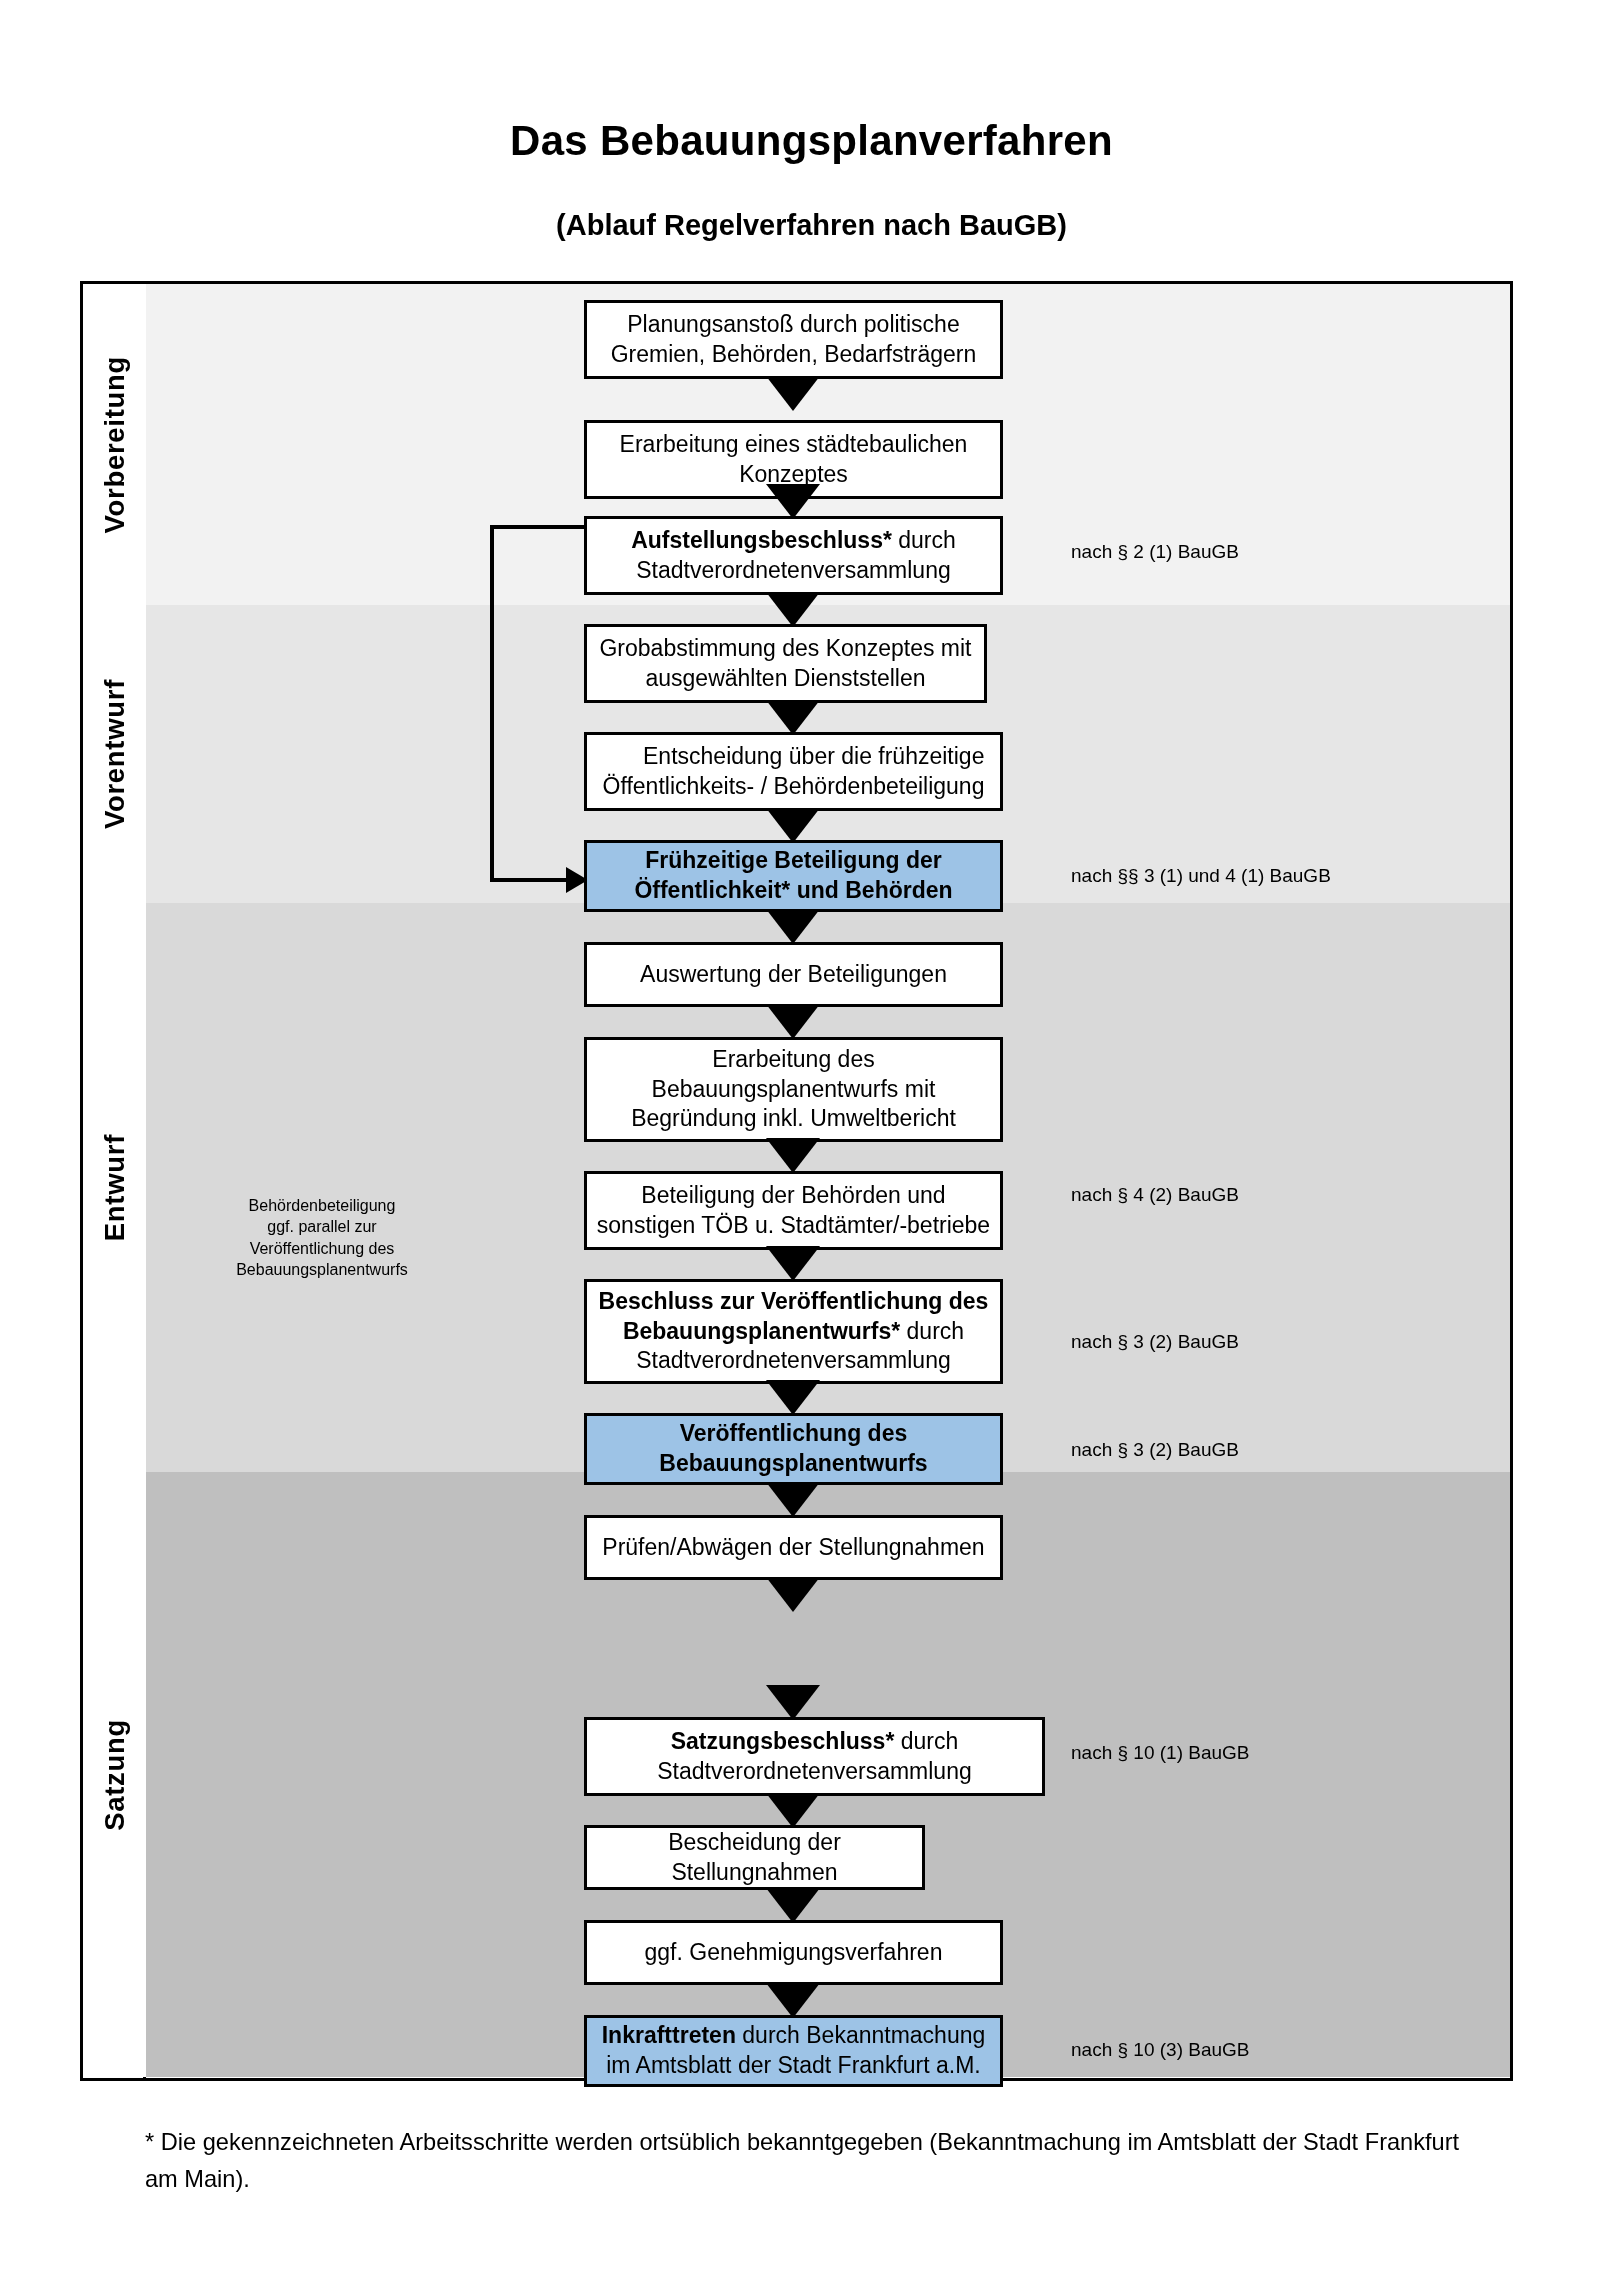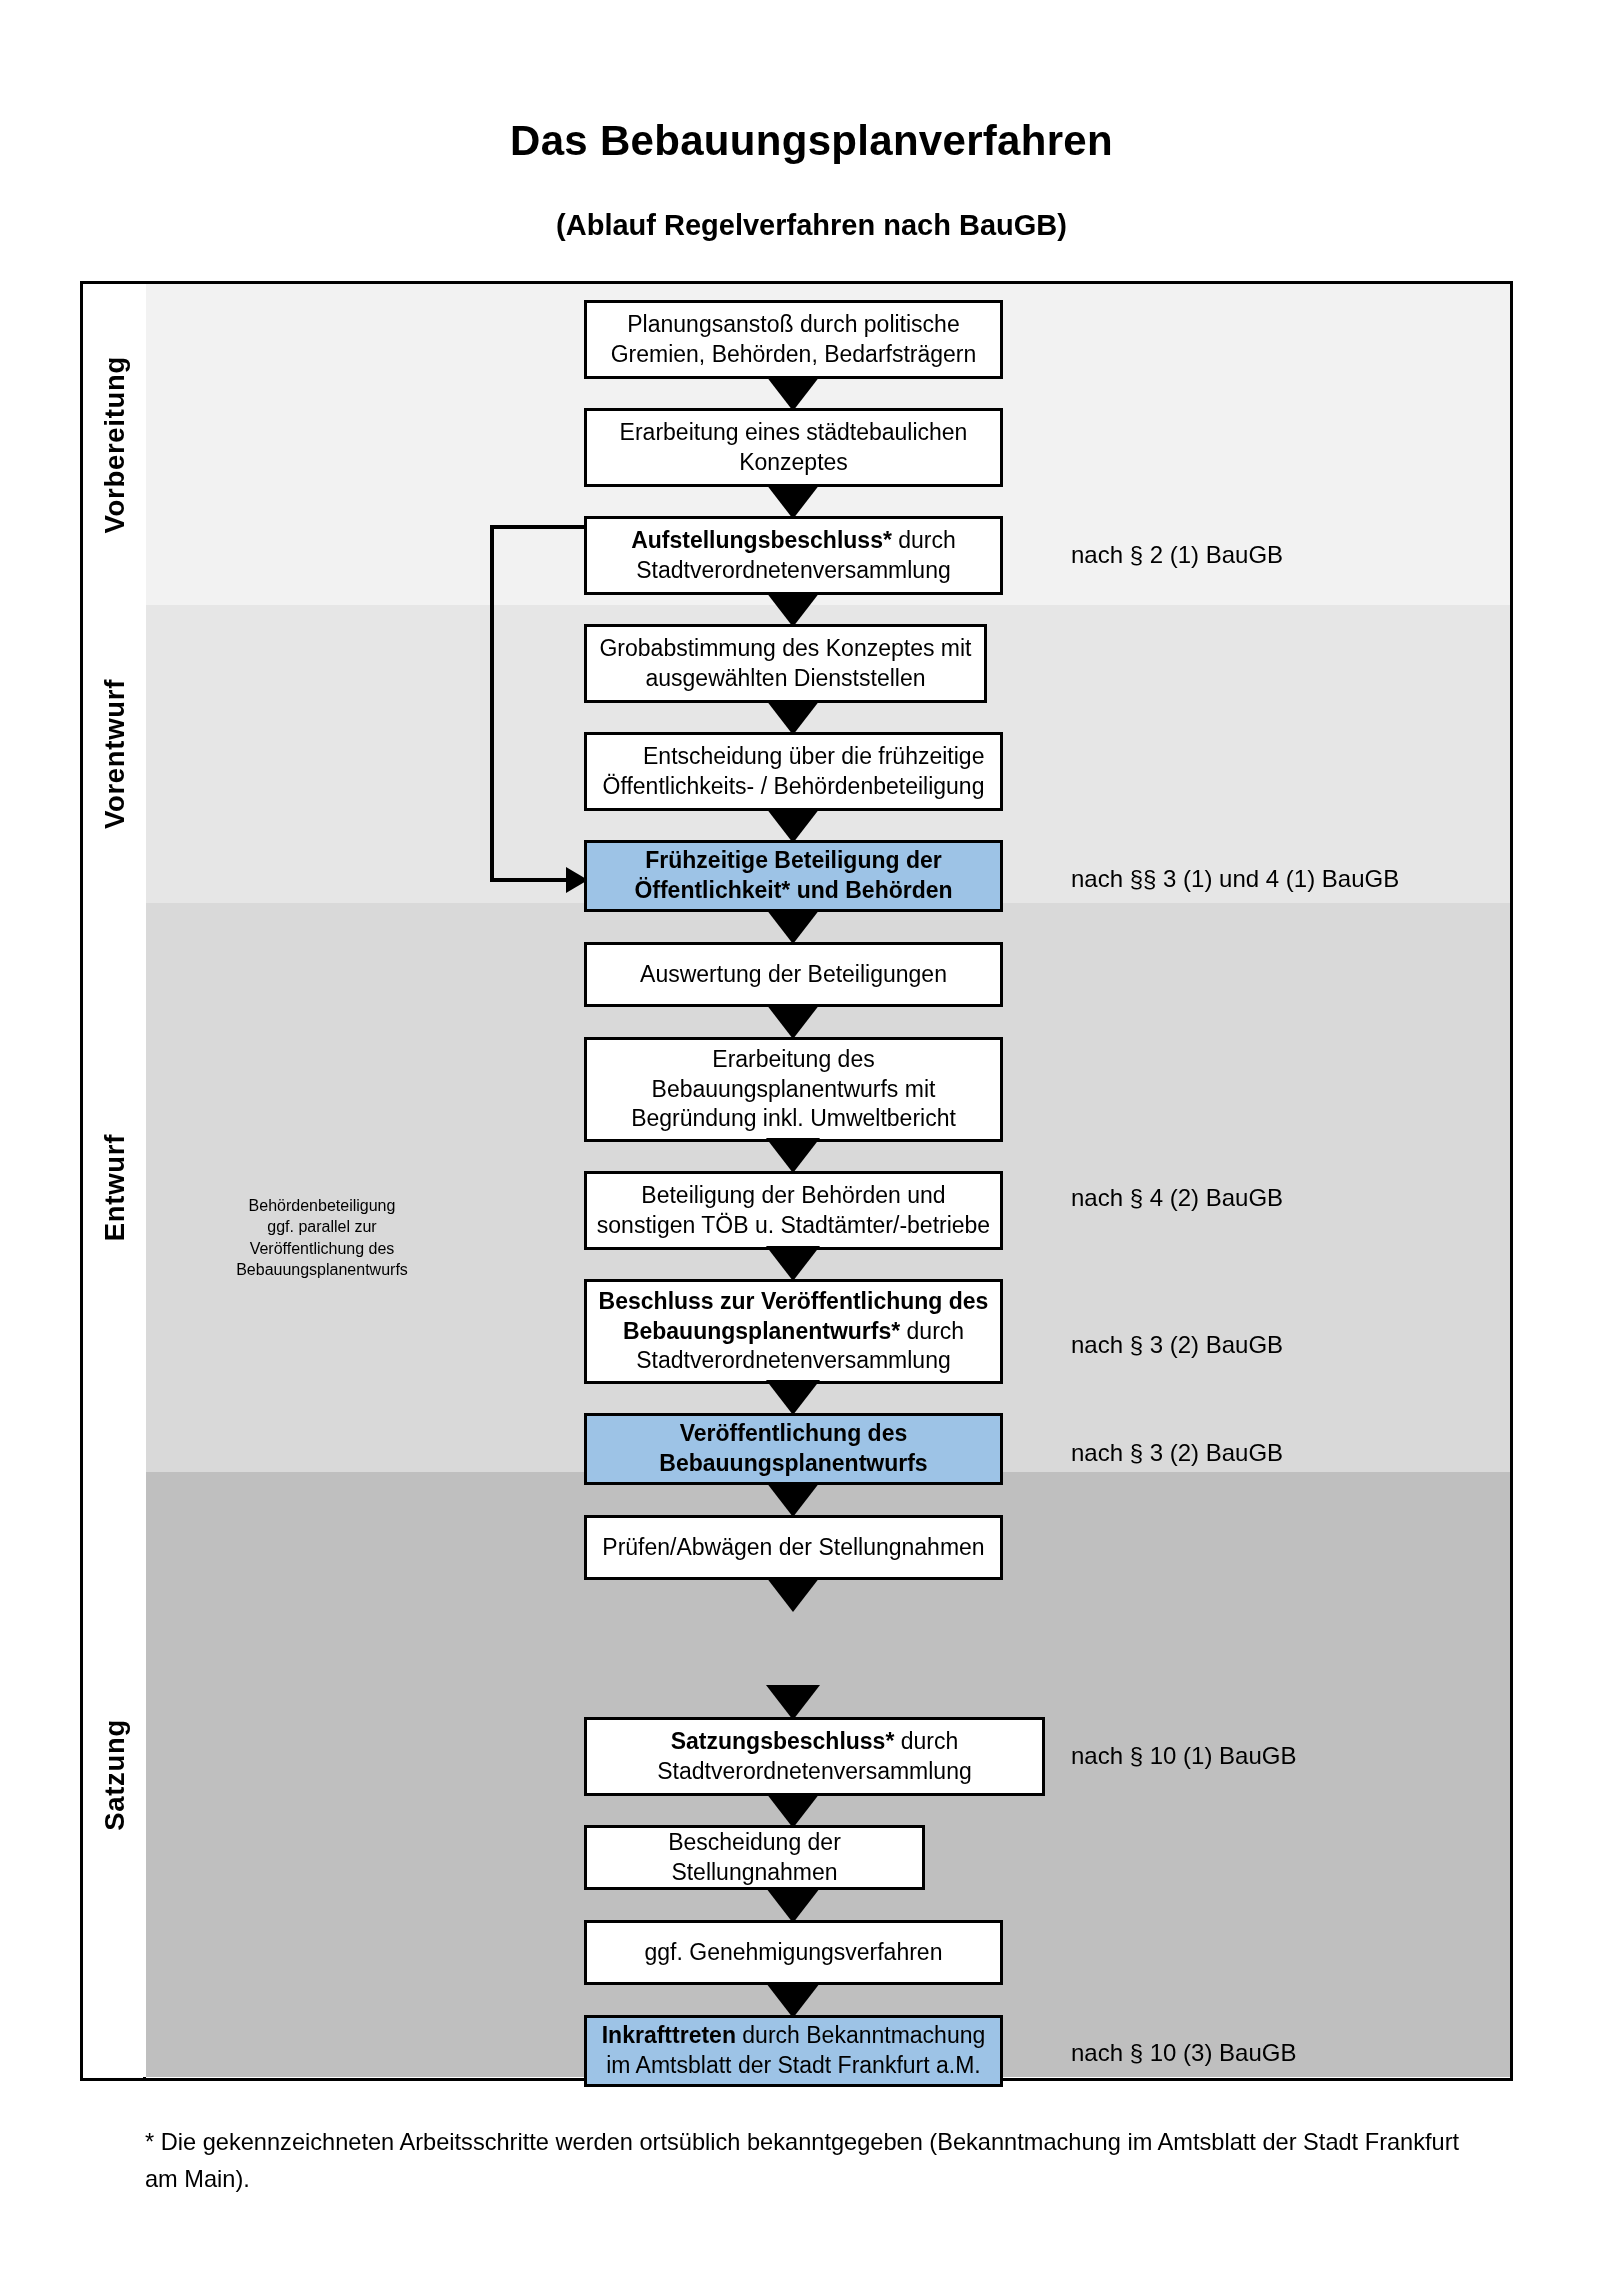--- a/index.html
+++ b/index.html
@@ -64,21 +64,21 @@
   
   .arw{
     position:absolute;width:0;height:0;z-index:6;
     border-left:27.5px solid transparent;
     border-right:27.5px solid transparent;
     border-top:35px solid #000;
   }
 
   
   .ref{
-    position:absolute;font-size:24px;white-space:nowrap;z-index:7;
+    position:absolute;font-size:19px;white-space:nowrap;z-index:7;
   }
 
   
   .sidenote{
     position:absolute;font-size:16px;line-height:1.33;text-align:center;z-index:7;
   }
 
   
   .loop{position:absolute;z-index:4;}
   .loop-line{position:absolute;background:#000;}
@@ -142,21 +142,21 @@
       <div class="loop-head" style="left:483px;top:583px;"></div>
     </div>
 
     <div class="pbox" style="left:501px;top:16.4px;width:419px;height:79px;">
       <span>
         <span>Planungsanstoß durch politische</span><br><span>Gremien, Behörden, Bedarfsträgern</span>
       </span>
     </div>
     <div class="arw" style="left:683px;top:92px;"></div>
 
-    <div class="pbox" style="left:501px;top:124px;width:419px;height:79px;">
+    <div class="pbox" style="left:501px;top:136px;width:419px;height:79px;">
       <span>
         <span>Erarbeitung eines städtebaulichen</span><br><span>Konzeptes</span>
       </span>
     </div>
     <div class="arw" style="left:683px;top:200px;"></div>
 
     <div class="pbox" style="left:501px;top:232px;width:419px;height:79px;">
       <span>
         <b>Aufstellungsbeschluss*</b>&nbsp;durch<br><span>Stadtverordnetenversammlung</span>
       </span>

